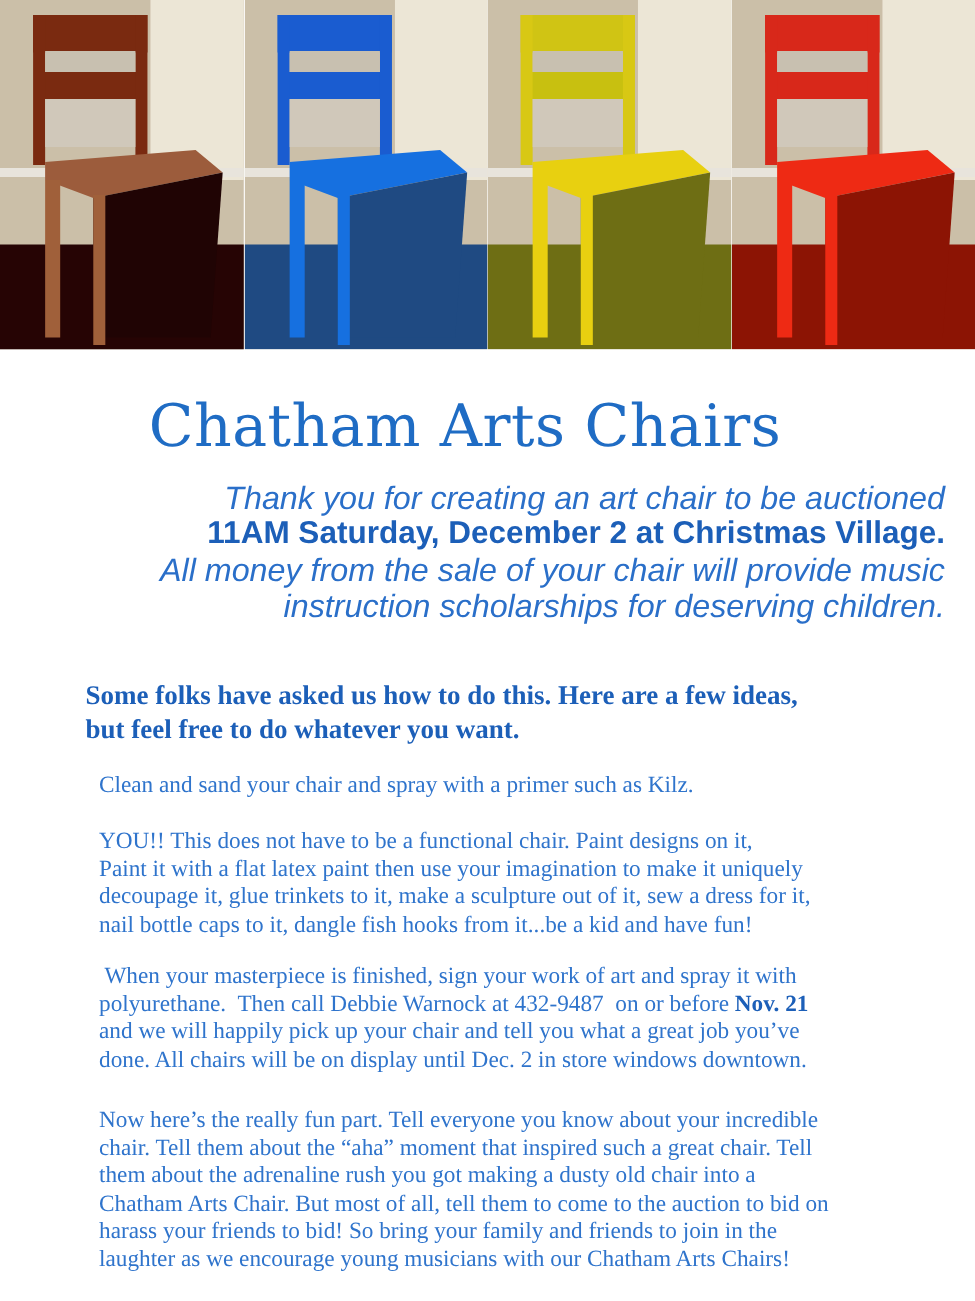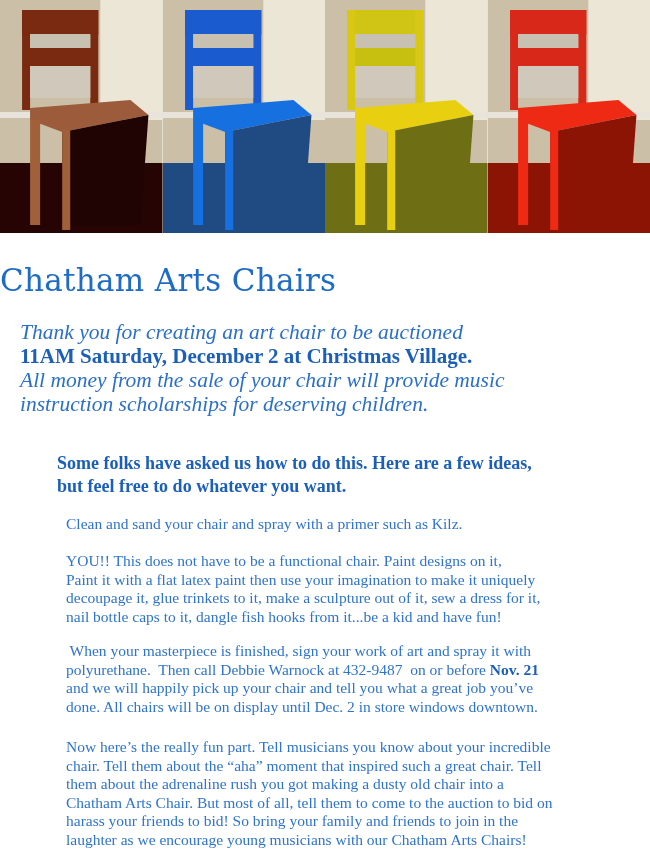--- a/index.html
+++ b/index.html
@@ -1,21 +1,21 @@
 <!DOCTYPE html>
 <html><head>
 <meta charset="utf-8">
 <style>
   html, body { margin: 0; padding: 0; background: #ffffff; }
   body { width: 650px; height: 867px; overflow: hidden; position: relative; font-family: "DejaVu Serif", serif; }
   .banner { position: absolute; left: 0; top: 0; width: 650px; height: 233px; display: flex; }
   .panel { position: relative; width: 162.5px; height: 233px; overflow: hidden; }
   .panel svg { display: block; width: 100%; height: 100%; }
-  .title { position: absolute; left: 0; width: 620px; top: 262px; text-align: left; color: #1f6cc4; font-family: "DejaVu Serif", serif; font-size: 31px; font-weight: normal; letter-spacing: 0.3px; }
-  .intro { position: absolute; left: 20px; width: 610px; top: 320px; text-align: left; color: #2a6fc9; font-family: Liberation Serif, serif; font-size: 21.5px; line-height: 24px; }
+  .title { position: absolute; left: 0; width: 620px; top: 262px; text-align: center; color: #1f6cc4; font-family: "DejaVu Serif", serif; font-size: 39px; font-weight: normal; letter-spacing: 0.3px; }
+  .intro { position: absolute; left: 20px; width: 610px; top: 320px; text-align: right; color: #2a6fc9; font-family: Liberation Sans, sans-serif; font-size: 21.5px; line-height: 24px; }
   .intro .it { font-style: italic; display: block; }
   .intro .bold { font-weight: bold; display: block; color: #1c5fb8; font-size: 21px; }
   .lead { position: absolute; left: 57px; width: 580px; top: 452px; color: #1c5fb8; font-family: "Liberation Serif", serif; font-weight: bold; font-size: 18px; line-height: 23px; }
   .para { position: absolute; left: 66px; width: 580px; color: #2f74cc; font-family: "Liberation Serif", serif; font-size: 15.5px; line-height: 18.5px; }
   .para b { color: #1c5fb8; }
   #p1 { top: 515px; }
   #p2 { top: 552px; }
   #p3 { top: 642px; }
   #p4 { top: 738px; }
 </style>
@@ -121,19 +121,19 @@
 </div>
 
 <div class="para" id="p3">
   <div style="white-space:pre;"> When your masterpiece is finished, sign your work of art and spray it with</div>
   <div style="white-space:pre;"><span>polyurethane.  Then call Debbie Warnock at 432-9487  on or before </span><b>Nov. 21</b></div>
   <div>and we will happily pick up your chair and tell you what a great job you’ve</div>
   <div>done.  All chairs will be on display until Dec. 2 in store windows downtown.</div>
 </div>
 
 <div class="para" id="p4">
-  <div>Now here’s the really fun part.  Tell musicians you know about your incredible</div>
+  <div>Now here’s the really fun part.  Tell everyone you know about your incredible</div>
   <div>chair.  Tell them about the “aha” moment that inspired such a great chair.  Tell</div>
   <div>them about the adrenaline rush you got making a dusty old chair into a</div>
   <div>Chatham Arts Chair.  But most of all, tell them to come to the auction to bid on</div>
   <div>harass your friends to bid!  So bring your family and friends to join in the</div>
   <div>laughter as we encourage young musicians with our Chatham Arts Chairs!</div>
 </div>
 
 </body></html>

